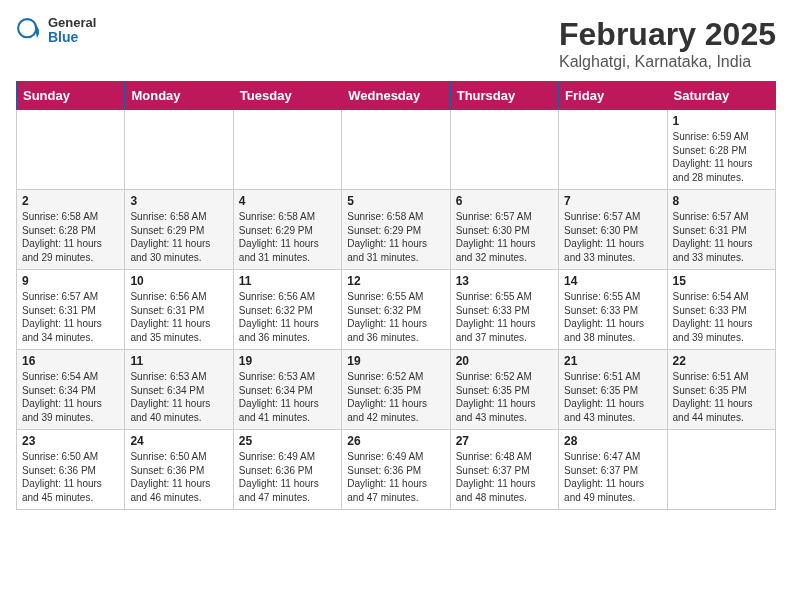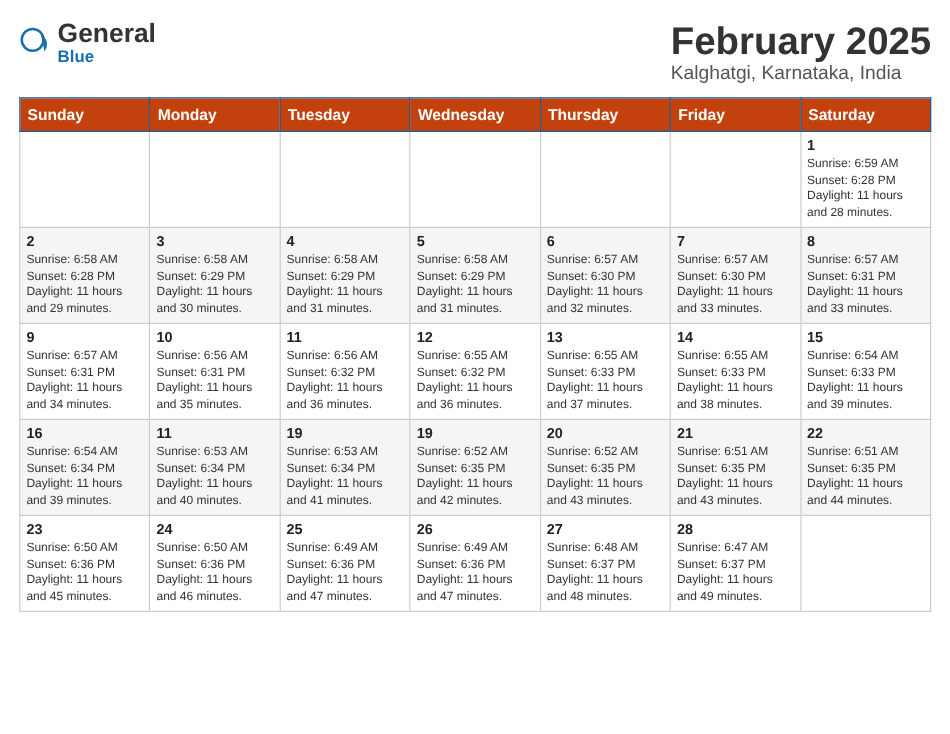--- a/index.html
+++ b/index.html
@@ -19,21 +19,21 @@
     .logo {
       display: flex;
       align-items: center;
     }
     .logo-text {
       display: flex;
       flex-direction: column;
       line-height: 1.1;
     }
     .logo-general {
-      font-size: 22px;
+      font-size: 13px;
       font-weight: bold;
       color: #333;
     }
     .logo-blue {
       font-size: 14px;
       font-weight: bold;
       color: #1a6faf;
     }
     .logo-icon {
       width: 28px;
@@ -50,21 +50,21 @@
     .sub-title {
       font-size: 16px;
       color: #555;
     }
     .calendar-table {
       width: 100%;
       border-collapse: collapse;
       font-size: 11px;
     }
     .calendar-table th {
-      background: #c2410c;
+      background: #be185d;
       color: #fff;
       text-align: left;
       padding: 6px 6px;
       font-size: 13px;
       font-weight: bold;
       border: 1px solid #1a5fa0;
     }
     .calendar-table td {
       border: 1px solid #ccc;
       vertical-align: top;

